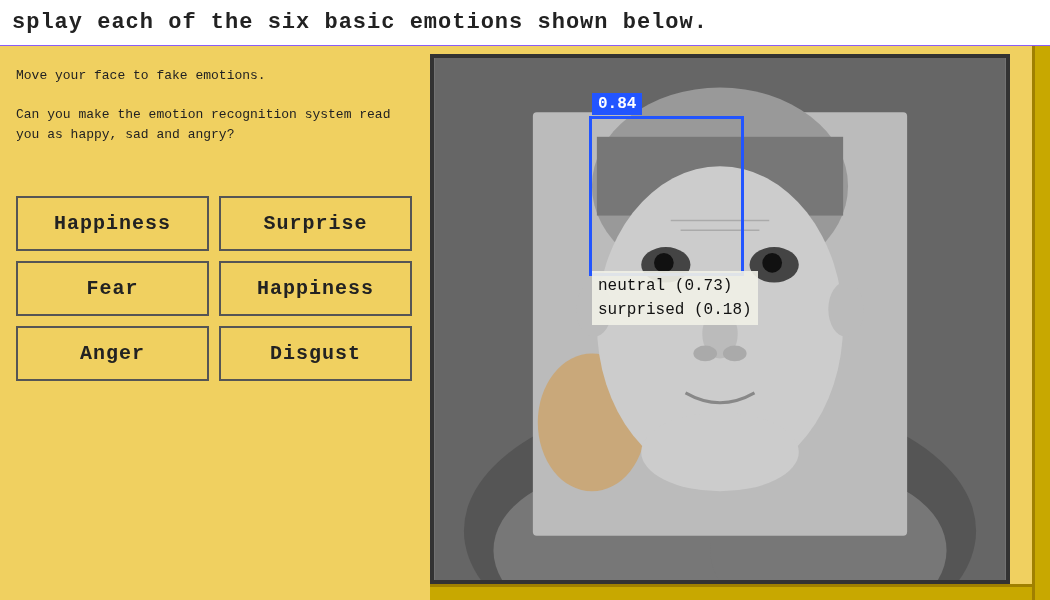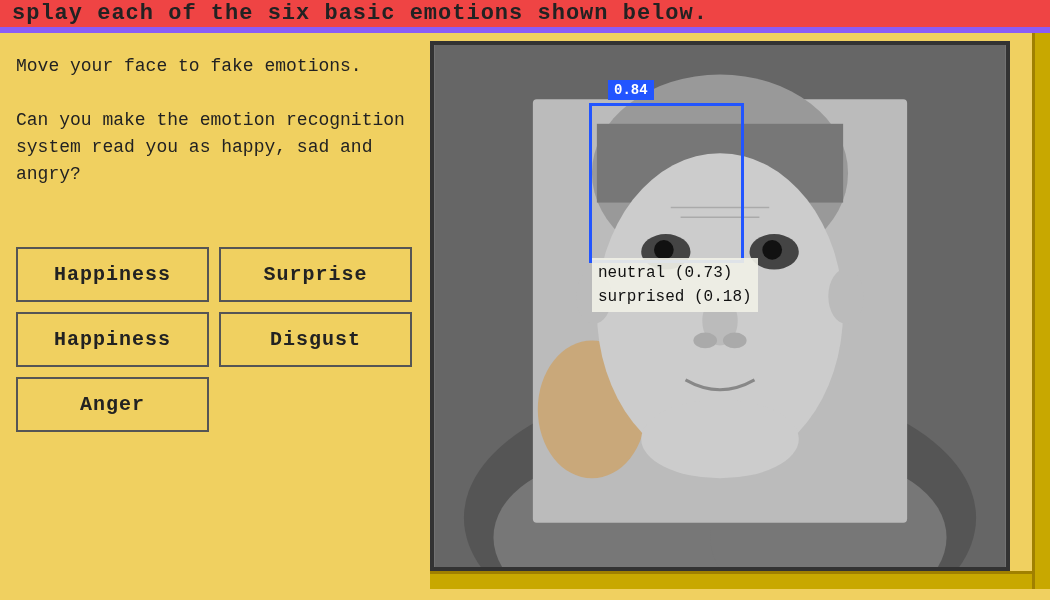--- a/index.html
+++ b/index.html
@@ -7,23 +7,23 @@
     body {
       background-color: #f0d060;
       font-family: 'Courier New', Courier, monospace;
       width: 1050px;
       height: 600px;
       overflow: hidden;
       position: relative;
     }
 
     .header-bar {
-      background-color: #ef4444;
-      border-bottom: 6px solid #8b5cf6;
-      padding: 1px 12px;
+      background-color: #ffffff;
+      border-bottom: 1px solid #8b5cf6;
+      padding: 10px 12px;
       font-size: 22px;
       font-weight: bold;
       color: #222;
       letter-spacing: 1px;
     }
 
     .main-layout {
       display: flex;
       flex-direction: row;
       height: calc(600px - 44px);
@@ -31,21 +31,21 @@
 
     .left-panel {
       width: 430px;
       padding: 20px 18px 20px 16px;
       display: flex;
       flex-direction: column;
       gap: 0;
     }
 
     .instruction-text {
-      font-size: 18px;
+      font-size: 13px;
       color: #222;
       line-height: 1.5;
       margin-bottom: 14px;
     }
 
     .emotion-grid {
       display: grid;
       grid-template-columns: 1fr 1fr;
       gap: 10px;
       margin-top: 18px;
@@ -93,25 +93,25 @@
       left: 155px;
       width: 155px;
       height: 160px;
       border: 3px solid #2255ff;
       background: transparent;
     }
 
     .confidence-badge {
       position: absolute;
       top: -26px;
-      left: 16px;
+      left: 0;
       background: #2255ff;
       color: #fff;
       font-family: 'Courier New', Courier, monospace;
-      font-size: 14px;
+      font-size: 16px;
       font-weight: bold;
       padding: 2px 6px;
     }
 
     .detection-labels {
       position: absolute;
       bottom: -52px;
       left: 0;
       background: rgba(240,240,230,0.92);
       color: #111;
@@ -155,23 +155,24 @@
     <div class="instruction-text">
       <p>Move your face to fake emotions.</p>
       <br>
       <p>Can you make the emotion recognition system read you as happy, sad and angry?</p>
       <br>
     </div>
 
     <div class="emotion-grid">
       <button class="emotion-btn">Happiness</button>
       <button class="emotion-btn">Surprise</button>
+      <button class="emotion-btn">Fear</button>
       <button class="emotion-btn">Happiness</button>
+      <button class="emotion-btn">Anger</button>
       <button class="emotion-btn">Disgust</button>
-      <button class="emotion-btn">Anger</button>
     </div>
   </div>
 
   <div class="right-panel">
     <div class="camera-frame">
 
       <svg class="face-svg-wrap" viewBox="0 0 580 530" xmlns="http://www.w3.org/2000/svg">
 
         <rect width="580" height="530" fill="#666"></rect>
 

